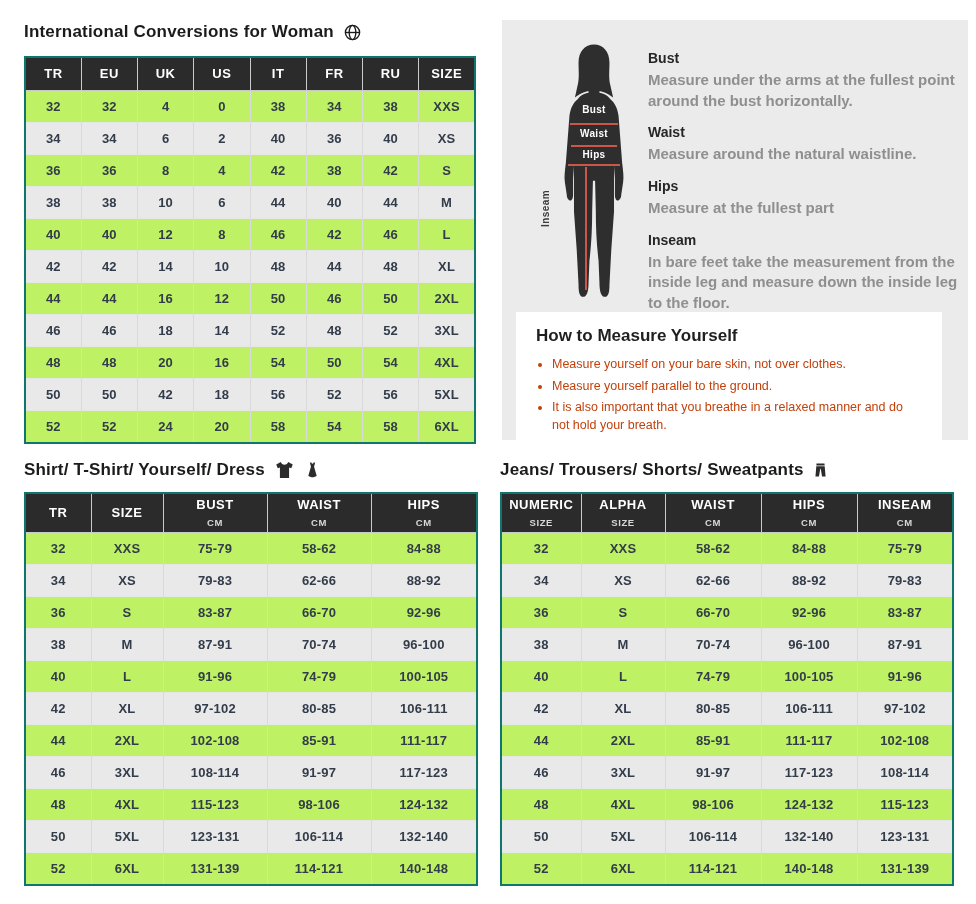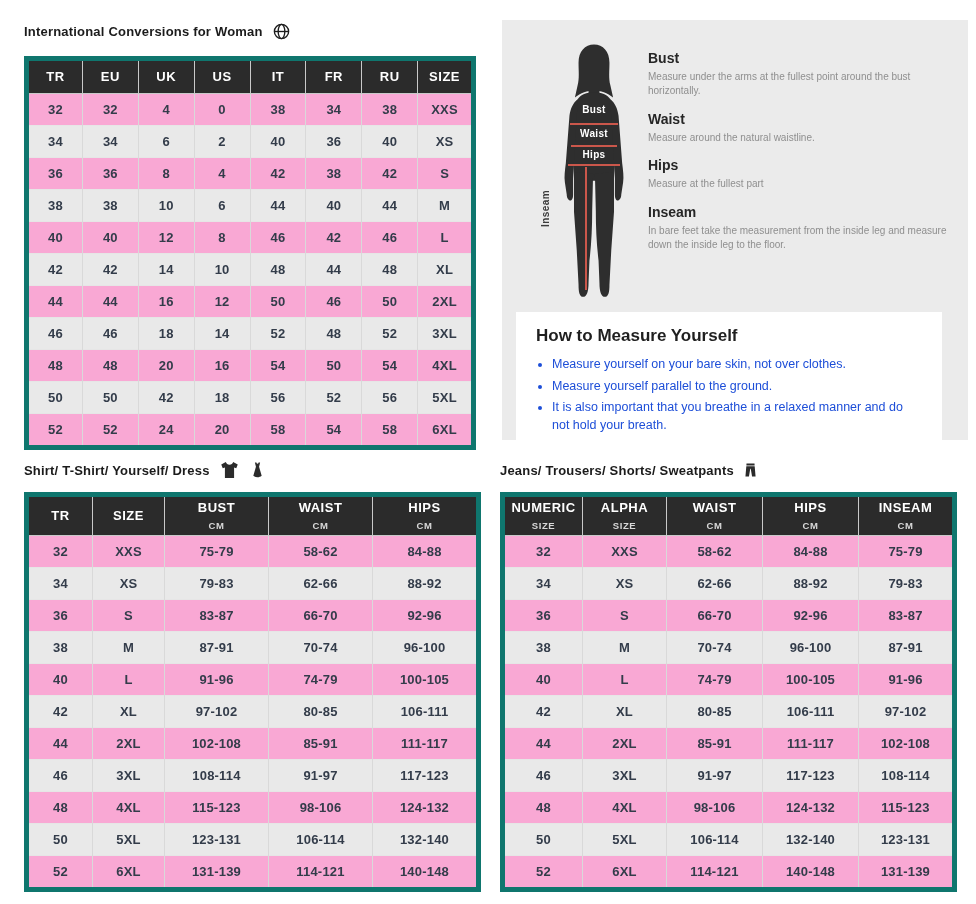--- a/index.html
+++ b/index.html
@@ -6,31 +6,31 @@
   body{
     width:976px;height:904px;overflow:hidden;background:#ffffff;
     font-family:"Liberation Sans","DejaVu Sans",sans-serif;
     -webkit-font-smoothing:antialiased;
   }
   .page{position:relative;width:976px;height:904px;}
 
   
   .section-title{
     position:absolute;display:flex;align-items:center;gap:9px;
-    font-size:13px;font-weight:700;color:#1b1b1b;letter-spacing:.2px;
+    font-size:17px;font-weight:700;color:#1b1b1b;letter-spacing:.2px;
   }
   #intl-title{left:24px;top:22px;}
   #tops-title{left:24px;top:460px;}
   #bottoms-title{left:500px;top:460px;}
   .ticon{display:inline-flex;align-items:center;}
 
   
   table.tbl{
     position:absolute;width:452px;border-collapse:collapse;table-layout:fixed;
-    background:#f9a8d4;border:5px solid #0f766e;
+    background:#bef264;border:2px solid #0f766e;
   }
   #table1{left:24px;top:56px;}
   #table2{left:24px;top:492px;}
   #table3{left:500px;top:492px;}
   .tbl th{
     background:#2B2B2B;color:#ffffff;border:1px solid #c9c9c9;
     height:32px;padding:0;text-align:center;vertical-align:middle;
     font-size:13px;font-weight:700;letter-spacing:.5px;line-height:1.1;
   }
   .tbl.two-line th{height:38px;}
@@ -60,29 +60,29 @@
   .fig-line{position:absolute;height:2px;background:#CB574B;}
   .inseam-line{position:absolute;width:2px;background:#CB574B;}
   .inseam-label{
     position:absolute;left:-31px;top:62%;width:64px;text-align:center;
     transform:rotate(-90deg);font-size:10px;font-weight:700;color:#3c3c3c;
     letter-spacing:.4px;
   }
   .measure-items{position:absolute;left:146px;top:30px;width:310px;}
   .m-item{margin-bottom:13px;}
   .m-item h4{margin:0 0 4px 0;font-size:14px;font-weight:700;color:#262626;}
-  .m-item p{margin:0;font-size:10px;line-height:1.38;color:#8f8f8f;}
+  .m-item p{margin:0;font-size:15px;line-height:1.38;color:#8f8f8f;font-weight:bold;}
   .howto-card{
     position:absolute;left:14px;top:292px;width:426px;box-sizing:border-box;
     background:#ffffff;padding:14px 20px 16px 20px;
   }
   .howto-card h3{margin:0 0 10px 0;font-size:17px;font-weight:700;color:#1f1f1f;}
   .howto-card ul{margin:0;padding-left:16px;}
   .howto-card li{
-    font-size:12.5px;line-height:1.4;color:#1d4ed8;margin-bottom:4px;
+    font-size:12.5px;line-height:1.4;color:#c2410c;margin-bottom:4px;
     font-weight:500;
   }
 </style>
 </head>
 <body>
 
 <div class="page">
 
   <div class="section-title" id="intl-title">
     <span>International Conversions for Woman</span>

